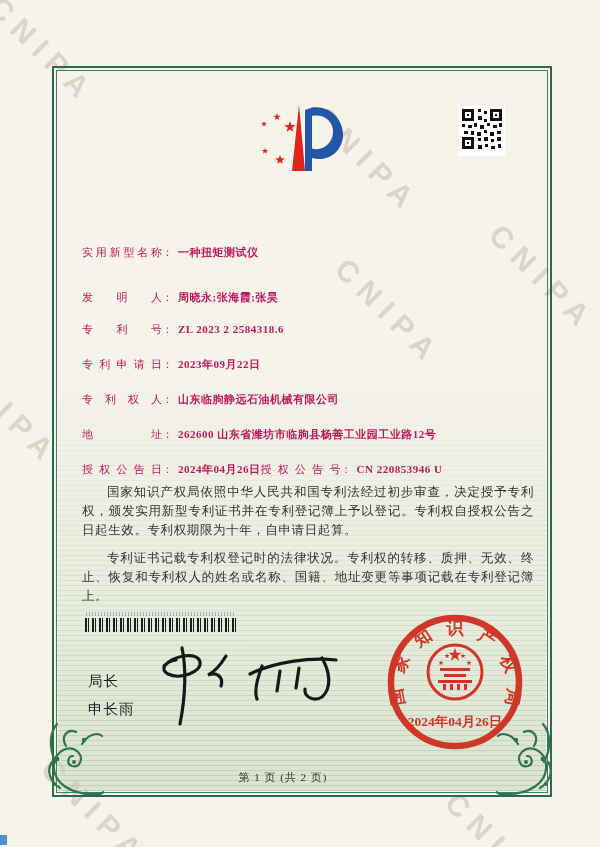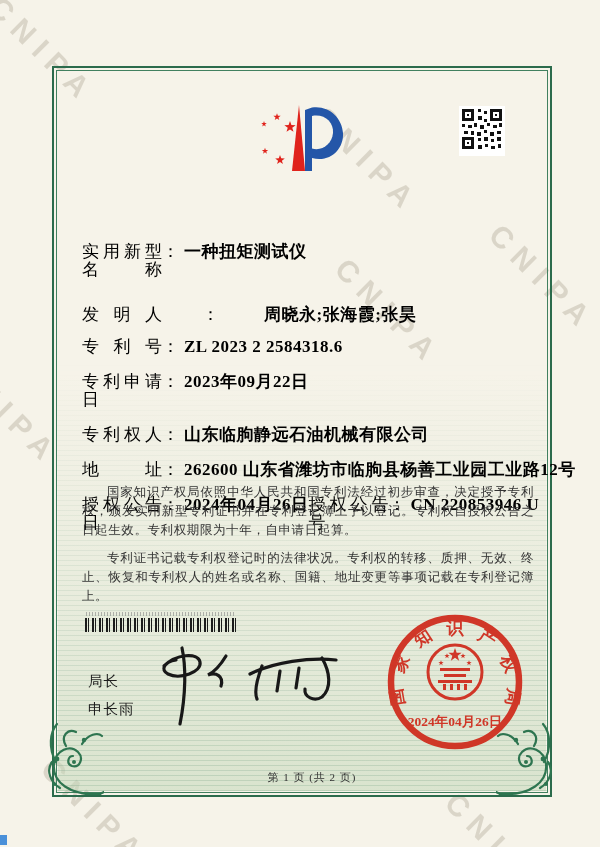--- a/index.html
+++ b/index.html
@@ -24,43 +24,43 @@
         background:linear-gradient(180deg,rgba(213,228,205,0) 42%,rgba(205,222,196,0.35) 75%,rgba(194,215,184,0.55) 100%);}
   .waves{position:absolute;left:57px;top:360px;width:490px;height:431px;
          background:repeating-linear-gradient(0deg,rgba(92,146,115,0.22) 0 1px,rgba(0,0,0,0) 1px 5px);
          -webkit-mask-image:linear-gradient(to bottom,transparent 0,rgba(0,0,0,.55) 55%,#000 100%);
          mask-image:linear-gradient(to bottom,transparent 0,rgba(0,0,0,.55) 55%,#000 100%);}
   .cert-no{position:absolute;left:82px;top:98px;font-size:13.5px;color:#333;letter-spacing:1px;}
   .logo{position:absolute;left:256px;top:96px;}
   .qr{position:absolute;left:459px;top:106px;background:#fff;padding:1px;}
   .title{position:absolute;left:52px;top:183px;width:496px;text-align:center;
          font-size:29px;font-weight:bold;letter-spacing:5px;color:#1a1a1a;}
-  .fields{position:absolute;left:82px;top:243px;width:452px;font-size:17px;color:#000000;}
+  .fields{position:absolute;left:82px;top:243px;width:452px;font-size:11px;color:#be185d;}
   .frow{display:flex;align-items:baseline;line-height:18px;}
   .flabel{display:inline-block;width:80px;text-align:justify;text-align-last:justify;
           -moz-text-align-last:justify;flex:none;}
   .fcolon{flex:none;margin-right:5px;}
   .fvalue{letter-spacing:0.5px;white-space:nowrap;font-weight:bold;}
-  .mb1{margin-bottom:27px;} .mb2{margin-bottom:14px;gap:40px;} .mb3{margin-bottom:17px;}
+  .mb1{margin-bottom:27px;} .mb2{margin-bottom:14px;} .mb3{margin-bottom:17px;}
   .pair2{display:flex;align-items:flex-start;}
   .paras{position:absolute;left:82px;top:483px;width:452px;font-size:12.5px;
          line-height:19px;color:#333;letter-spacing:0.6px;text-align:justify;}
   .paras p{margin:0 0 9px 0;text-indent:2em;}
   .microtext{position:absolute;left:86px;top:612px;width:150px;height:4px;
              background:repeating-linear-gradient(90deg,rgba(125,125,125,0.55) 0 1px,transparent 1px 3px);}
   .barcode{position:absolute;left:85px;top:618px;width:154px;height:14px;
            background:repeating-linear-gradient(90deg,#1c1c1c 0 2px,transparent 2px 3px,#1c1c1c 3px 4px,
            transparent 4px 7px,#1c1c1c 7px 9px,transparent 9px 10px,#1c1c1c 10px 11px,transparent 11px 14px);}
   .signer{position:absolute;left:88px;top:668px;font-family:Liberation Mono, monospace;
           font-size:14.5px;color:#1d1d1d;letter-spacing:1px;line-height:28px;}
   .signature{position:absolute;left:150px;top:644px;}
   .seal{position:absolute;left:384px;top:610px;opacity:0.93;}
   .flourish-l{position:absolute;left:40px;top:722px;}
   .flourish-r{position:absolute;left:496px;top:722px;transform:scaleX(-1);}
-  .page-num{position:absolute;left:64px;top:770px;width:496px;text-align:center;
+  .page-num{position:absolute;left:35px;top:770px;width:496px;text-align:center;
             font-size:11px;color:#333;letter-spacing:1px;}
   .footer-note{position:absolute;left:0;top:806px;width:600px;text-align:center;
                font-size:14px;color:#222;letter-spacing:3px;}
   .artifact{position:absolute;left:0;top:835px;width:7px;height:10px;background:#4a90d9;}
 </style>
 </head>
 <body>
 
 <div class="page">
 

